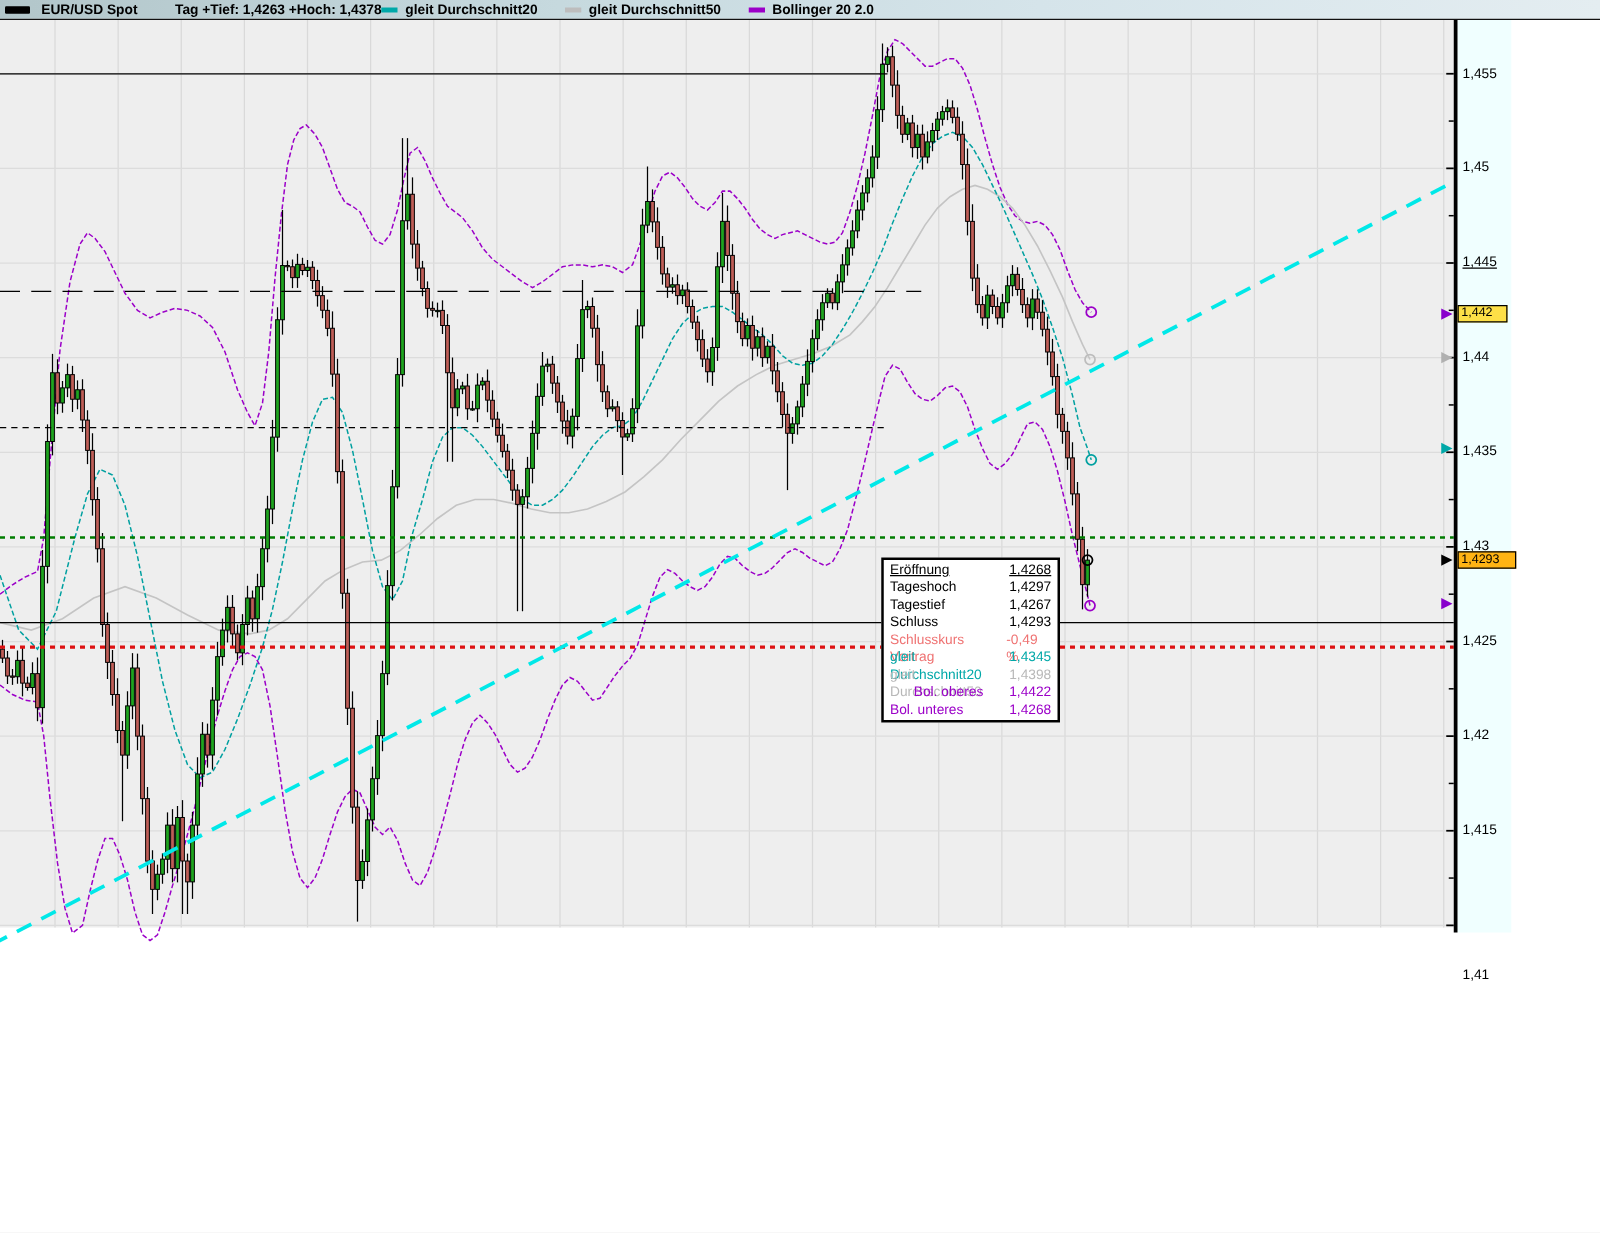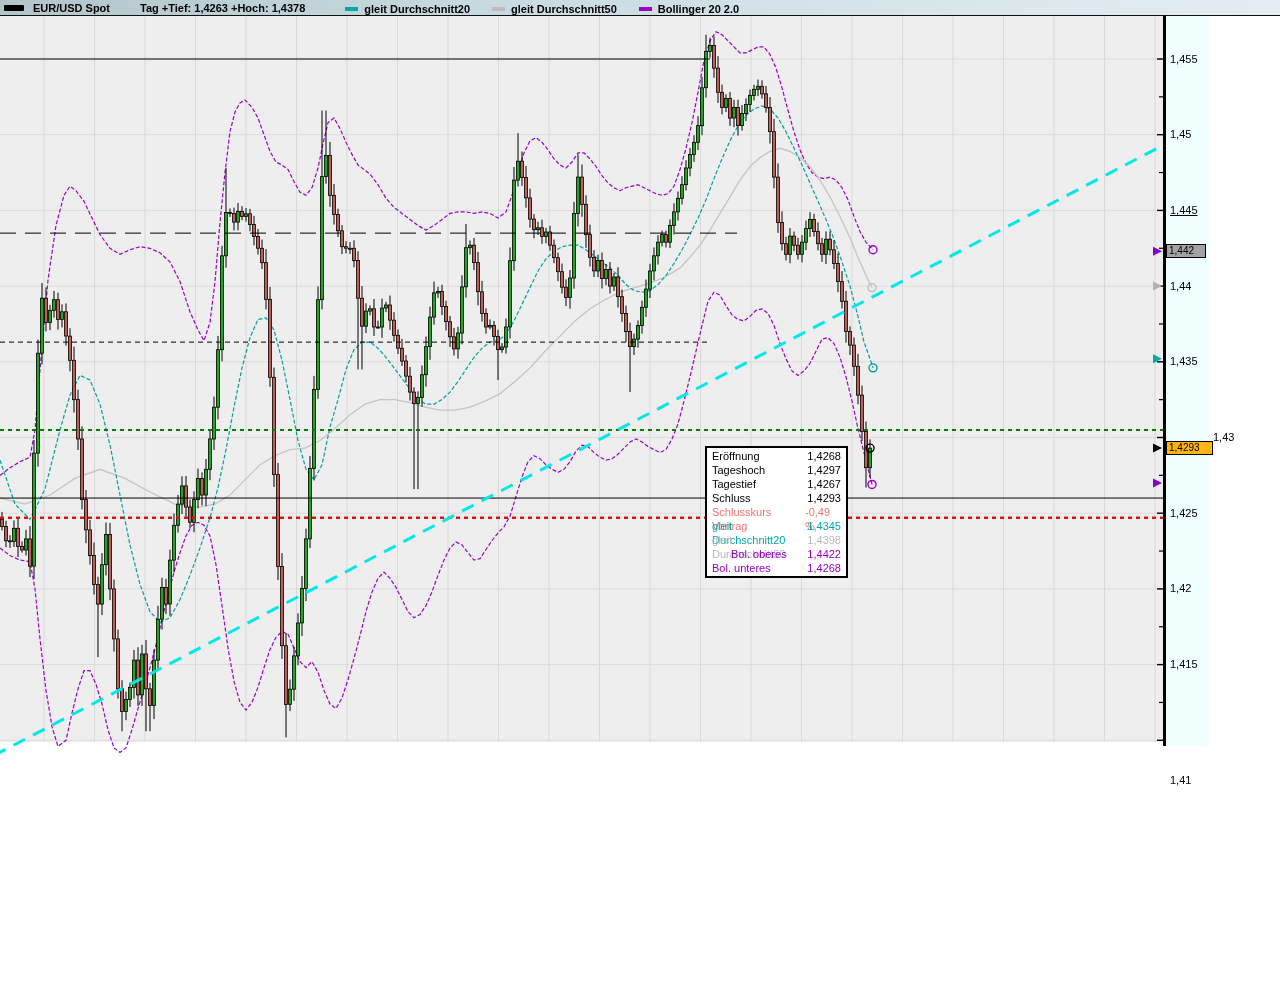--- a/index.html
+++ b/index.html
@@ -4,21 +4,21 @@
 <style>
   html,body{margin:0;padding:0;background:#fff;font-family:"Liberation Sans",sans-serif;}
   #screen{position:relative;width:1280px;height:859px;overflow:hidden;background:#ffffff;padding-left:20px;}
   #chart-svg{position:absolute;left:0;top:0;z-index:1;}
   #hdr{position:absolute;left:0;top:0;width:1280px;height:15px;z-index:3;
        background:linear-gradient(90deg,#b2c6ca 0%,#c6d9de 35%,#d5e4ea 65%,#e4edf1 100%);
        border-bottom:1px solid #101010;display:flex;align-items:center;
        font-size:11px;font-weight:bold;color:#000;white-space:nowrap;}
   .hicon{display:inline-block;width:20px;height:6px;background:#000;border-radius:1px;margin:0 9px 0 4px;}
   .htitle{margin-right:30px;}
-  .hrange{margin-right:40px;}
+  .hrange{}
   .legend-item{display:inline-flex;align-items:center;margin-right:22px;cursor:default;}
   .legend-swatch{display:inline-block;width:13px;height:4px;margin-right:6px;}
   #ylabels{position:absolute;left:0;top:0;z-index:4;}
   .ytick{position:absolute;left:1170px;font-size:11px;color:#000;}
   .pricetag{position:absolute;left:1166px;height:12px;line-height:11px;border:1px solid #000;
             font-size:10px;color:#000;padding:0 2px;z-index:5;}
   #tag-upper{width:34px;}
   #tag-last{width:41px;}
   #tooltip{position:absolute;left:705px;top:446px;width:139px;background:#fff;border:2px solid #000;
            z-index:6;font-size:11px;padding:1px 0;}
@@ -561,32 +561,32 @@
           <span>Bollinger 20 2.0</span>
         </span></span>
   </div>
 
   <div id="ylabels">
       <div class="ytick" style="top: 53px;">1,455</div>
       <div class="ytick" style="top: 128px;">1,45</div>
       <div class="ytick" style="top: 204px; text-decoration: underline;">1,445</div>
       <div class="ytick" style="top: 280px;">1,44</div>
       <div class="ytick" style="top: 355px;">1,435</div>
-      <div class="ytick" style="top: 431px; margin-left: 43px;">1,43</div>
+      <div class="ytick" style="top: 431px;">1,43</div>
       <div class="ytick" style="top: 507px;">1,425</div>
       <div class="ytick" style="top: 582px;">1,42</div>
       <div class="ytick" style="top: 658px;">1,415</div>
       <div class="ytick" style="top: 774px;">1,41</div>
     </div>
 
-  <div class="pricetag" id="tag-upper" style="top: 244px; background: #a3a3a3;">1,442</div>
+  <div class="pricetag" id="tag-upper" style="top: 244px; background: #fde047;">1,442</div>
   <div class="pricetag" id="tag-last" style="top: 441px; background: rgb(255, 180, 20);">1,4293</div>
 
   <div id="tooltip">
-      <div class="trow" style="color: rgb(0, 0, 0);">
+      <div class="trow" style="color: rgb(0, 0, 0); text-decoration: underline;">
         <span>Eröffnung</span>
         <span>1,4268</span>
       </div>
       <div class="trow" style="color: rgb(0, 0, 0); gap: 24px;">
         <span>Tageshoch</span>
         <span>1,4297</span>
       </div>
       <div class="trow" style="color: rgb(0, 0, 0);">
         <span>Tagestief</span>
         <span>1,4267</span>

